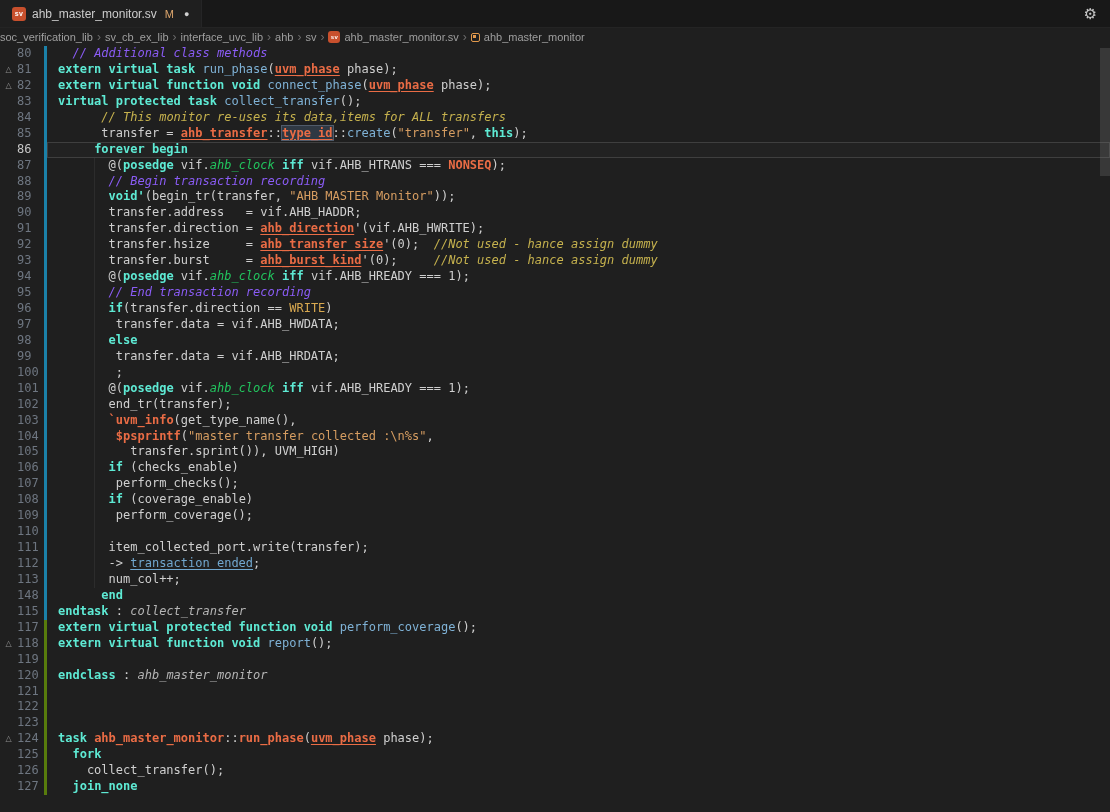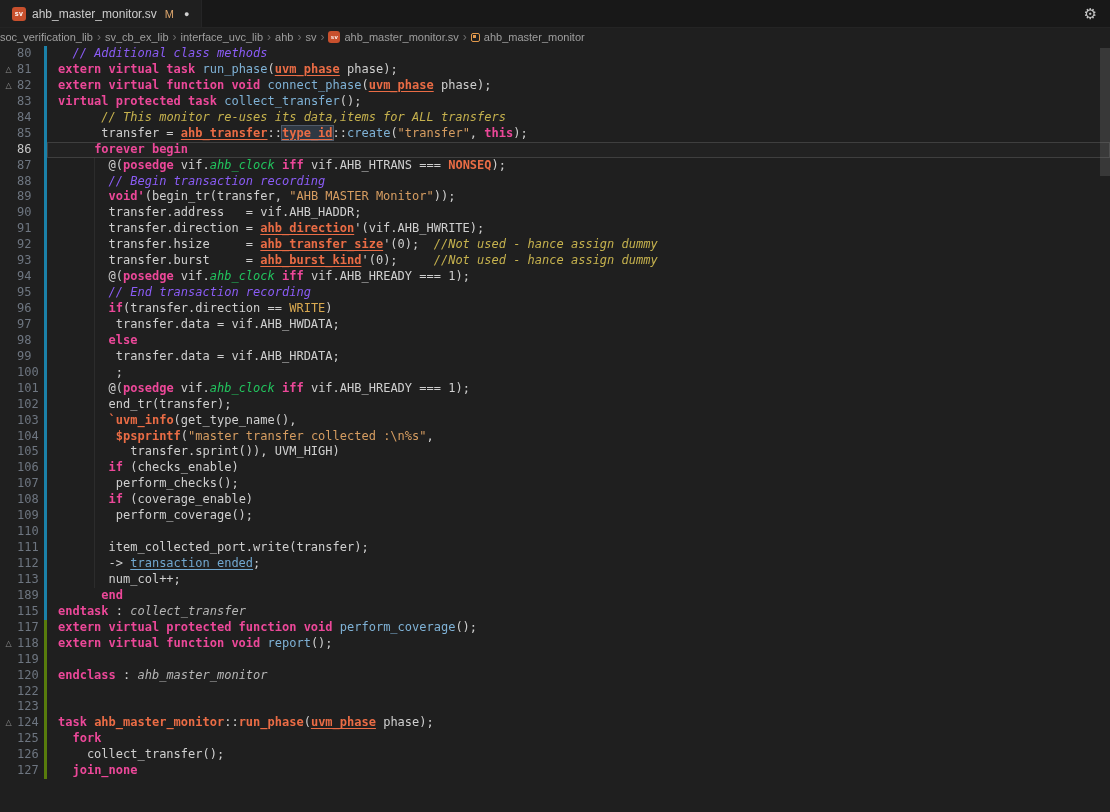--- a/index.html
+++ b/index.html
@@ -28,21 +28,21 @@
   .gutter{display:flex;flex:none;width:47px}
   .g-marker{width:17px;text-align:center;color:#8f8f8f;font-size:8px;font-family:"DejaVu Sans",sans-serif}
   .g-num{width:23px;text-align:left;color:#6e7681;font-size:12px}
   .g-num.active{color:#c6c6c6}
   .g-dec{width:3px;margin-left:4px}
   .content{flex:1;white-space:pre;padding-left:11px;color:#cfcfcf;position:relative;z-index:1}
   .line.current .content{box-shadow:inset 0 0 0 1px #3f3f3f;background:rgba(255,255,255,.015)}
 
   
   .t-d{color:#cfcfcf}
-  .t-k{color:#ec4899;font-weight:bold}
+  .t-k{color:#5eead4;font-weight:bold}
   .t-ty{color:#ea6c45;font-weight:bold}
   .t-tyu{color:#ea6c45;font-weight:bold;text-decoration:underline;text-underline-offset:2px}
   .t-tybox{color:#ea6c45;font-weight:bold;text-decoration:underline;text-underline-offset:2px;background:rgba(86,116,153,.30);box-shadow:0 0 0 1px rgba(140,165,200,.45)}
   .t-fn{color:#7fb2d6}
   .t-str{color:#d69d61}
   .t-cg{color:#8b5cf6;font-style:italic}
   .t-cy{color:#c6b24e;font-style:italic}
   .t-it{color:#22c55e;font-style:italic}
   .t-lbl{color:#b5b5b5;font-style:italic}
   .t-ev{color:#71a7cf;text-decoration:underline;text-underline-offset:2px}
@@ -369,21 +369,21 @@
           <span class="gutter">
             <span class="g-marker"></span>
             <span class="g-num">113</span>
             <span class="g-dec" style="background: rgb(27, 129, 168);"></span>
           </span>
           <span class="content"><span class="t-d">       num_col++;</span></span>
         </div>
         <div class="line">
           <span class="gutter">
             <span class="g-marker"></span>
-            <span class="g-num">189</span>
+            <span class="g-num">148</span>
             <span class="g-dec" style="background: rgb(27, 129, 168);"></span>
           </span>
           <span class="content"><span class="t-d">      </span><span class="t-k">end</span></span>
         </div>
         <div class="line">
           <span class="gutter">
             <span class="g-marker"></span>
             <span class="g-num">115</span>
             <span class="g-dec" style="background: rgb(27, 129, 168);"></span>
           </span>
@@ -413,20 +413,28 @@
           </span>
           <span class="content"></span>
         </div>
         <div class="line">
           <span class="gutter">
             <span class="g-marker"></span>
             <span class="g-num">120</span>
             <span class="g-dec" style="background: rgb(88, 124, 12);"></span>
           </span>
           <span class="content"><span class="t-k">endclass</span><span class="t-d"> : </span><span class="t-lbl">ahb_master_monitor</span></span>
+        </div>
+        <div class="line">
+          <span class="gutter">
+            <span class="g-marker"></span>
+            <span class="g-num">121</span>
+            <span class="g-dec" style="background: rgb(88, 124, 12);"></span>
+          </span>
+          <span class="content"></span>
         </div>
         <div class="line">
           <span class="gutter">
             <span class="g-marker"></span>
             <span class="g-num">122</span>
             <span class="g-dec" style="background: rgb(88, 124, 12);"></span>
           </span>
           <span class="content"></span>
         </div>
         <div class="line">

